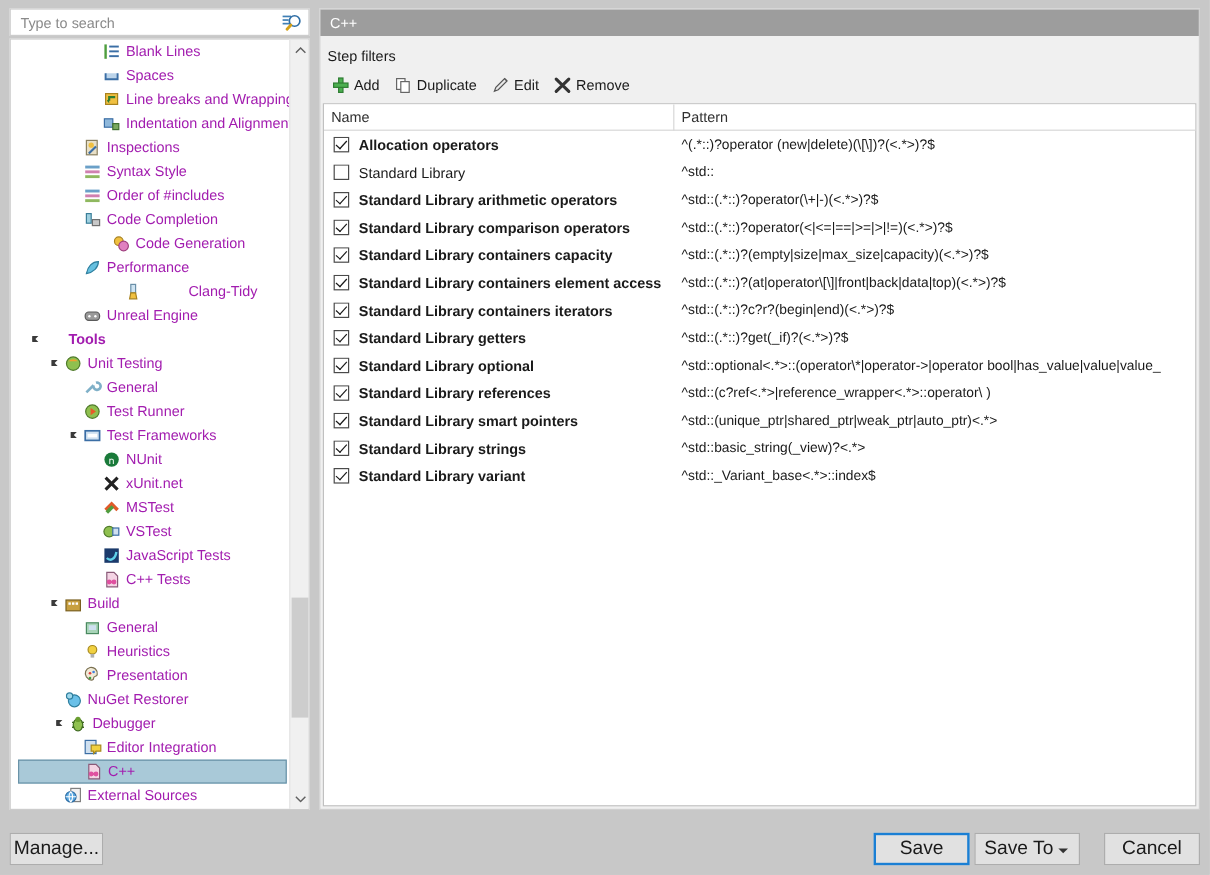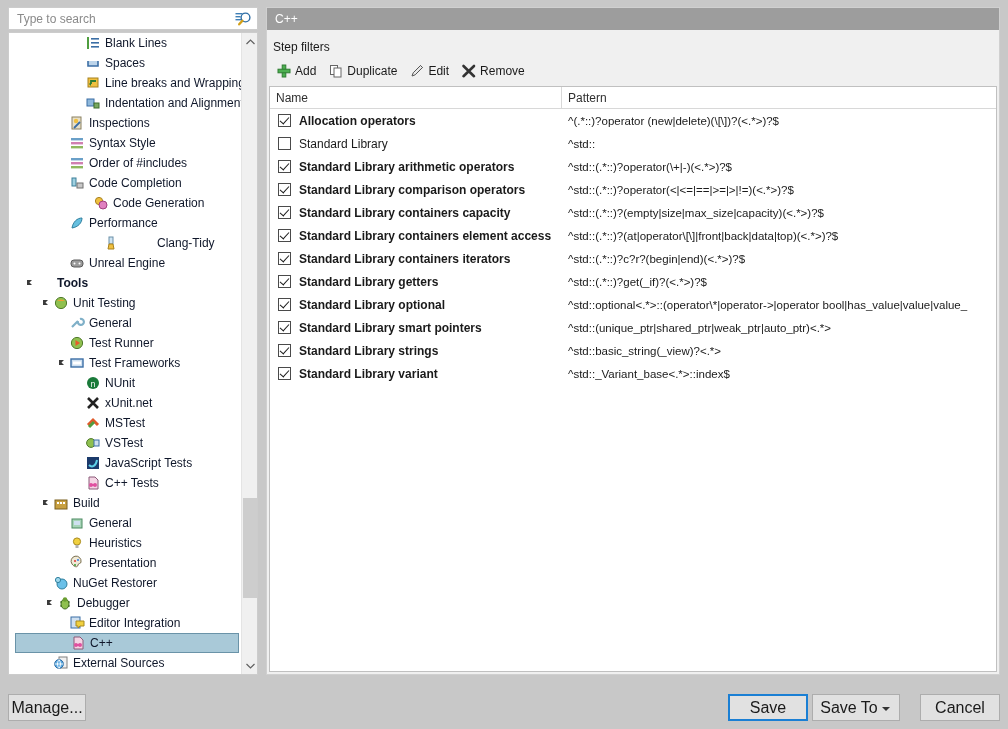--- a/index.html
+++ b/index.html
@@ -57,21 +57,21 @@
     position: relative;
     padding: 0;
     margin: 0;
   }
   .tree-item {
     position: relative;
     height: 20px;
     display: flex; align-items: center;
     white-space: nowrap;
     font-size: 12px;
-    color: #0f172a;
+    color: #a21caf;
     cursor: default;
   }
   .tree-item.selected {
     background: #a9c9d8;
     border: 1px solid #6a93a8;
     margin-left: 6px;
     margin-right: 2px;
     height: 20px;
   }
   .tree-arrow {
@@ -675,20 +675,27 @@
           <div class="trow">
             <div class="cell-name">
               <span class="cbx on"></span>
               <span class="nm">Standard Library optional</span>
             </div>
             <div class="cell-pattern">^std::optional&lt;.*&gt;::(operator\*|operator-&gt;|operator bool|has_value|value|value_</div>
           </div>
           <div class="trow">
             <div class="cell-name">
               <span class="cbx on"></span>
+              <span class="nm">Standard Library references</span>
+            </div>
+            <div class="cell-pattern">^std::(c?ref&lt;.*&gt;|reference_wrapper&lt;.*&gt;::operator\ )</div>
+          </div>
+          <div class="trow">
+            <div class="cell-name">
+              <span class="cbx on"></span>
               <span class="nm">Standard Library smart pointers</span>
             </div>
             <div class="cell-pattern">^std::(unique_ptr|shared_ptr|weak_ptr|auto_ptr)&lt;.*&gt;</div>
           </div>
           <div class="trow">
             <div class="cell-name">
               <span class="cbx on"></span>
               <span class="nm">Standard Library strings</span>
             </div>
             <div class="cell-pattern">^std::basic_string(_view)?&lt;.*&gt;</div>

